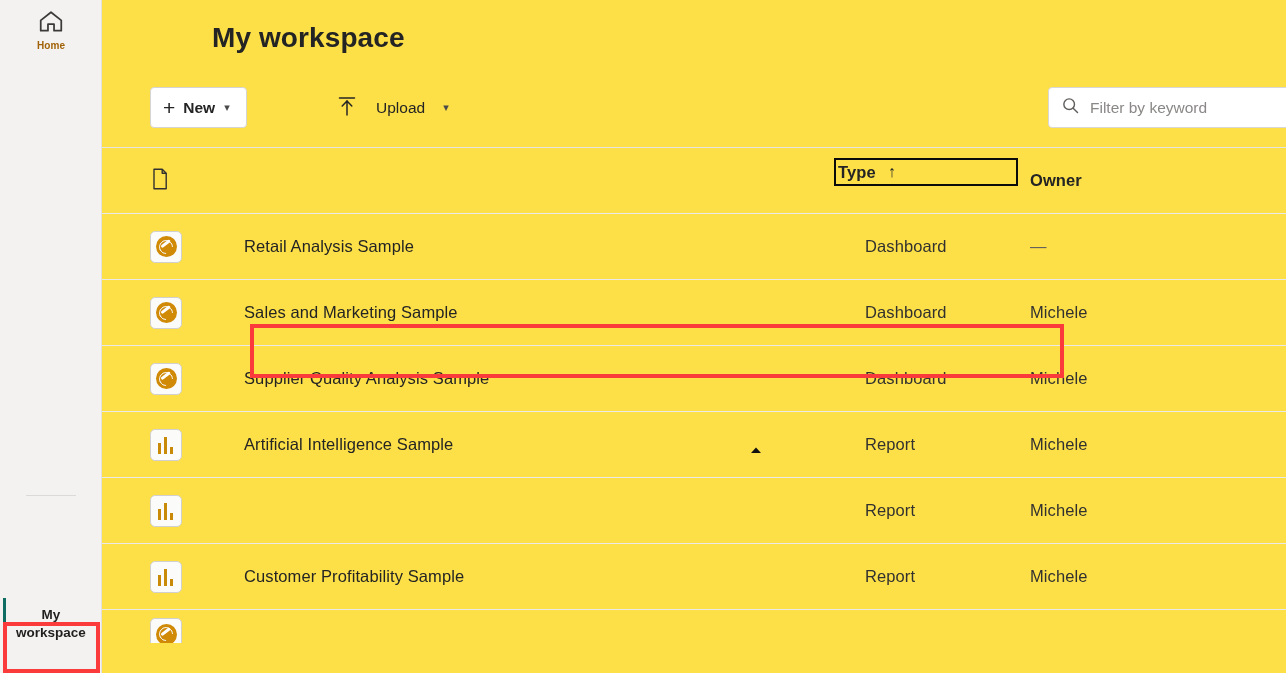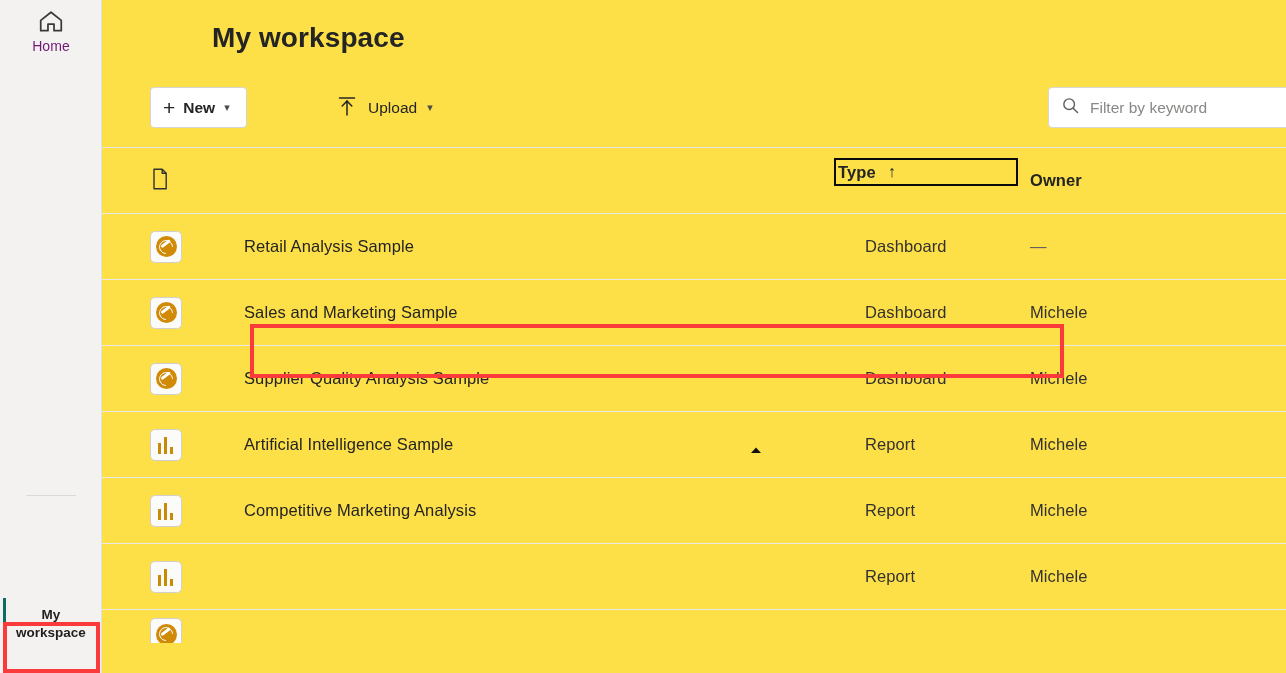--- a/index.html
+++ b/index.html
@@ -40,24 +40,25 @@
     cursor: pointer;
     user-select: none;
   }
   .nav-item .glyph {
     display: block;
     height: 30px;
     line-height: 30px;
   }
   .nav-item .nav-label {
     display: block;
-    font-size: 14px;
-    color: #701a75;
+    font-size: 10px;
+    color: #a16207;
     line-height: 16px;
     letter-spacing: 0.1px;
+    font-weight: bold;
   }
   #nav-home { top: 8px; }
   #nav-workspaces { top: 508px; }
 
   .nav-divider {
     position: absolute;
     left: 26px;
     width: 50px;
     top: 495px;
     height: 1px;
@@ -149,21 +150,21 @@
   .cmd-new .plus { font-size: 21px; line-height: 21px; color: #242424; font-weight: 400; }
   .cmd-new .lbl { font-size: 15.5px; font-weight: 600; color: #242424; }
   .cmd-new .chev { font-size: 11px; color: #4a4a4a; margin-left: 1px; }
 
   .cmd-btn {
     position: absolute;
     top: 7px;
     height: 41px;
     display: flex;
     align-items: center;
-    gap: 10px;
+    gap: 18px;
     padding: 0 8px;
     cursor: pointer;
     background: transparent;
     border: none;
     box-sizing: border-box;
   }
   .cmd-btn .lbl { font-size: 15.5px; color: #242424; }
   .cmd-btn .chev { font-size: 11px; color: #4a4a4a; }
   #cmd-upload { left: 226px; }
   #cmd-settings { left: 414px; }
@@ -484,35 +485,35 @@
           <div class="row data-row">
             <div class="c-icon">
               <span class="item-icon">
                 <span class="bars">
                   <i></i>
                   <i></i>
                   <i></i>
                 </span>
               </span>
             </div>
-            <div class="c-name"><span class="cell-text cell-name">Competitive Marketing Analysis</span></div>
             <div class="c-type"><span class="cell-text">Report</span></div>
             <div class="c-owner"><span class="cell-text">Michele</span></div>
             <div class="c-refr"></div>
           </div>
           <div class="row data-row">
             <div class="c-icon">
               <span class="item-icon">
                 <span class="bars">
                   <i></i>
                   <i></i>
                   <i></i>
                 </span>
               </span>
             </div>
+            <div class="c-name"><span class="cell-text cell-name">Customer Profitability Sample</span></div>
             <div class="c-type"><span class="cell-text">Report</span></div>
             <div class="c-owner"><span class="cell-text">Michele</span></div>
             <div class="c-refr"></div>
           </div>
         </div>
 
       <div class="partial-row">
         <div class="c-icon" style="top:8px">
           <span class="item-icon">
             <span class="gauge"></span>

